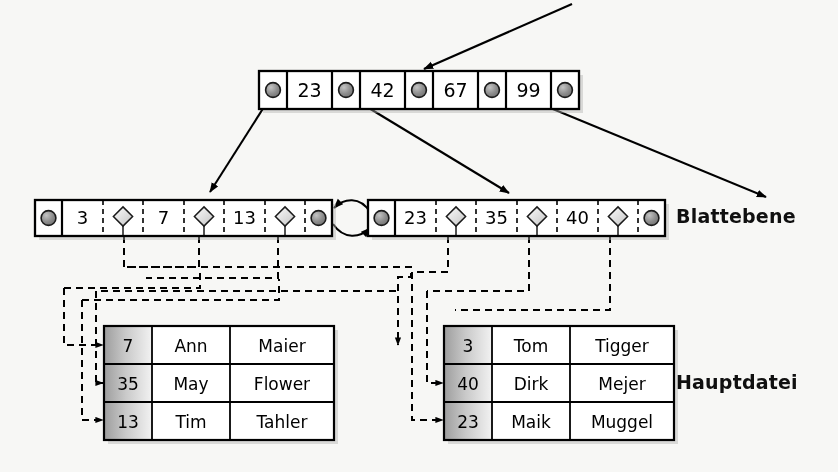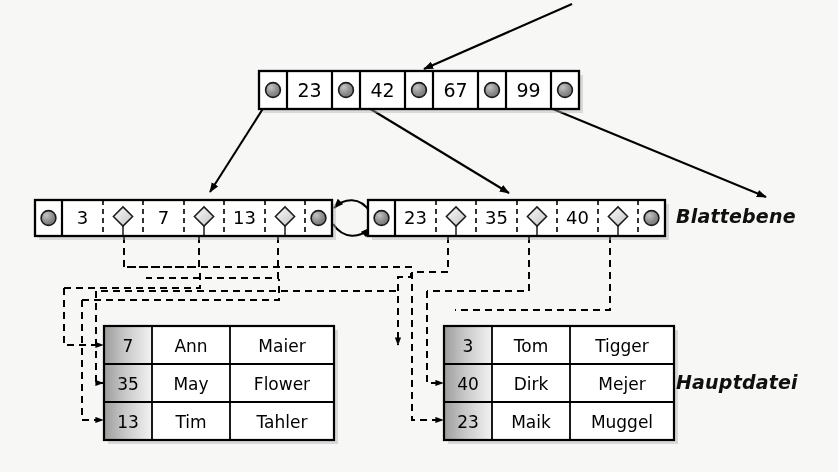--- a/index.html
+++ b/index.html
@@ -10,21 +10,21 @@
     overflow:hidden;
     position:relative;
   }
   #stage{position:absolute;left:0;top:0;width:838px;height:472px;border-radius:27px;}
   svg.layer{position:absolute;left:0;top:0;width:838px;height:472px;overflow:visible;}
   #edges{z-index:1;}
   #nodes{z-index:3;}
   .lbl{
     position:absolute;z-index:4;
     font-family:"DejaVu Sans", sans-serif;
-    font-style:italic;font-weight:600;
+    font-weight:600;
     font-size:19px;color:#101010;
     white-space:nowrap;letter-spacing:.2px;
   }
   #lbl-blattebene{left:676px;top:205px;}
   #lbl-hauptdatei{left:676px;top:331px;margin-top:40px;}
 </style>
 </head>
 <body>
 
 <div id="stage">

